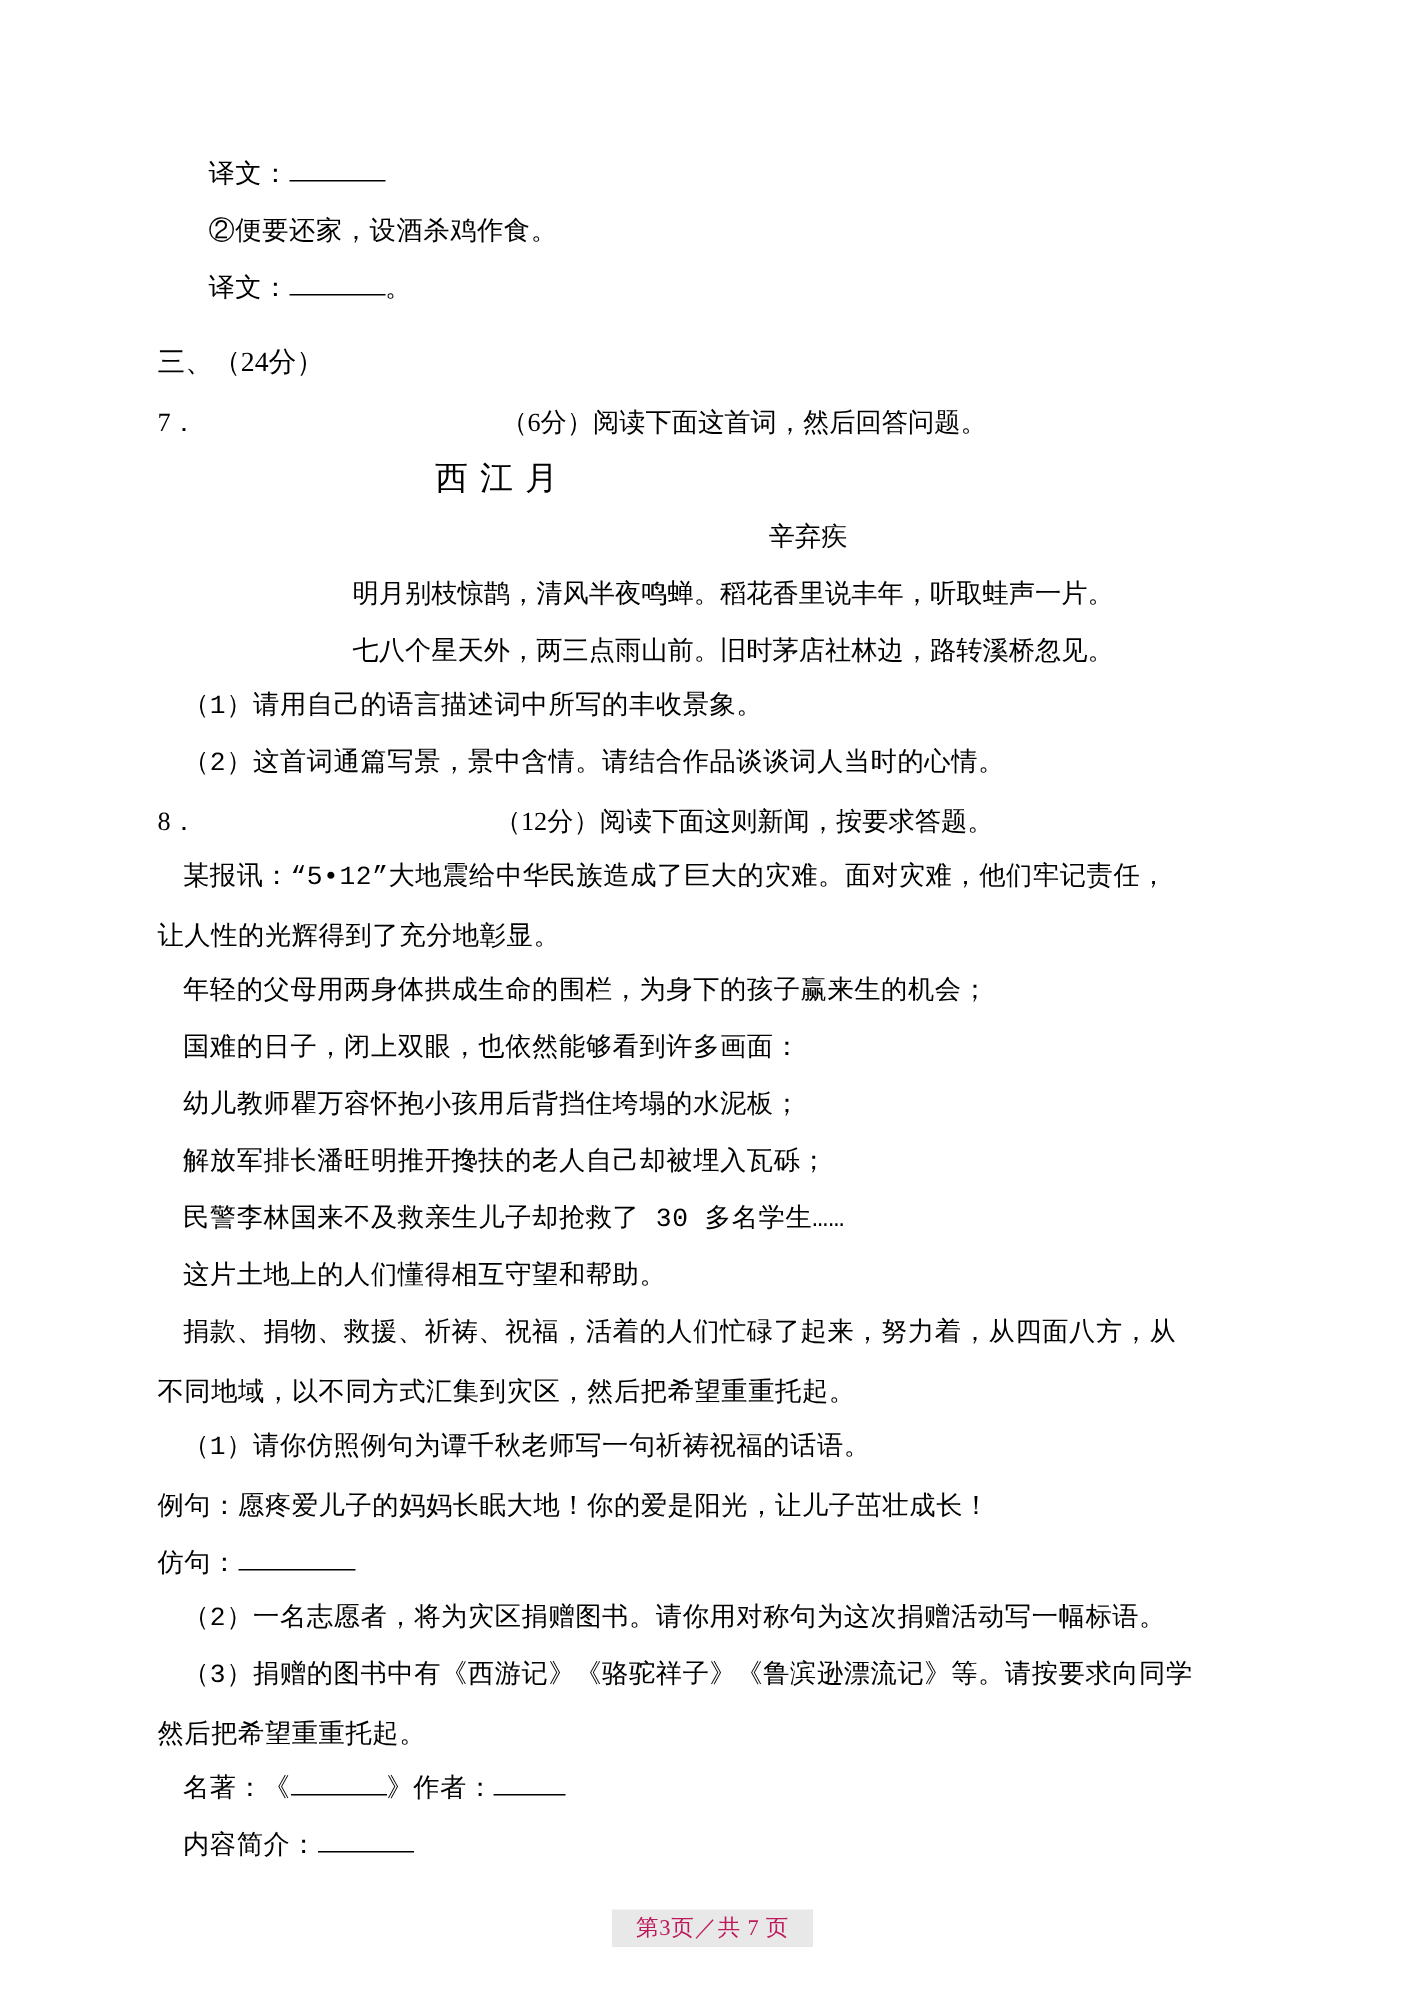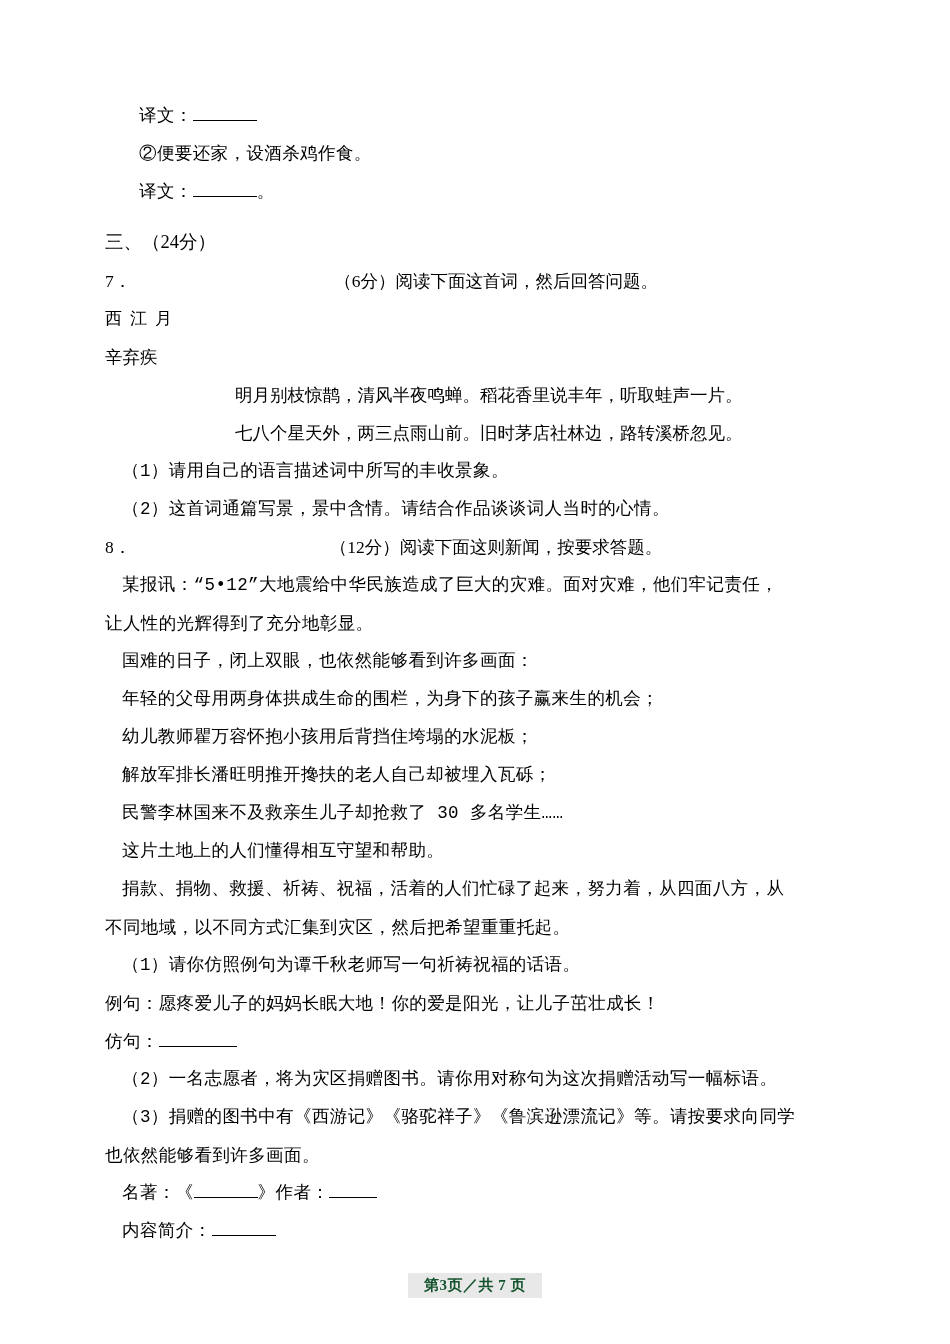--- a/index.html
+++ b/index.html
@@ -57,27 +57,28 @@
     font-size: 17.5px;
     line-height: 38px;
   }
   .qbody {
     flex: 1 1 auto;
     font-size: 17.5px;
     line-height: 38px;
     text-align: center;
   }
   .poem-title {
-    font-size: 17px;
+    text-align: center;
+    font-size: 22px;
     line-height: 38px;
     letter-spacing: 8px;
     padding-right: 280px;
   }
   .poem-author {
-    text-align: left;
+    text-align: right;
     font-size: 17.5px;
     line-height: 38px;
     padding-right: 280px;
   }
   .poem-line {
     font-size: 17.5px;
     line-height: 38px;
     padding-left: 130px;
   }
   .footer {
@@ -85,23 +86,22 @@
     left: 0;
     right: 0;
     bottom: 46px;
     text-align: center;
     font-size: 15px;
   }
   .footer-inner {
     display: inline-block;
     background: #e8e8e8;
     padding: 3px 16px;
-    color: #14532d;
+    color: #be185d;
     letter-spacing: 0.5px;
-    font-weight: bold;
   }
 </style>
 </head>
 <body>
 
 <div class="page">
 
   <div class="line indent1"><span>译文：</span><span class="blank md"></span></div>
 
   <div class="line indent1">②便要还家，设酒杀鸡作食。</div>
@@ -123,37 +123,37 @@
   <div class="line indent2">（1）请用自己的语言描述词中所写的丰收景象。</div>
   <div class="line indent2">（2）这首词通篇写景，景中含情。请结合作品谈谈词人当时的心情。</div>
 
   <div class="qrow">
     <div class="qnum">8．</div>
     <div class="qbody">（12分）阅读下面这则新闻，按要求答题。</div>
   </div>
 
   <div class="line indent2">某报讯：“5•12”大地震给中华民族造成了巨大的灾难。面对灾难，他们牢记责任，</div>
   <div class="line">让人性的光辉得到了充分地彰显。</div>
+  <div class="line indent2">年轻的父母用两身体拱成生命的围栏，为身下的孩子赢来生的机会；</div>
   <div class="line indent2">国难的日子，闭上双眼，也依然能够看到许多画面：</div>
-  <div class="line indent2">年轻的父母用两身体拱成生命的围栏，为身下的孩子赢来生的机会；</div>
   <div class="line indent2">幼儿教师瞿万容怀抱小孩用后背挡住垮塌的水泥板；</div>
   <div class="line indent2">解放军排长潘旺明推开搀扶的老人自己却被埋入瓦砾；</div>
   <div class="line indent2">民警李林国来不及救亲生儿子却抢救了 30 多名学生……</div>
   <div class="line indent2">这片土地上的人们懂得相互守望和帮助。</div>
   <div class="line indent2">捐款、捐物、救援、祈祷、祝福，活着的人们忙碌了起来，努力着，从四面八方，从</div>
   <div class="line">不同地域，以不同方式汇集到灾区，然后把希望重重托起。</div>
 
   <div class="line indent2">（1）请你仿照例句为谭千秋老师写一句祈祷祝福的话语。</div>
   <div class="line">例句：愿疼爱儿子的妈妈长眠大地！你的爱是阳光，让儿子茁壮成长！</div>
   <div class="line"><span>仿句：</span><span class="blank lg"></span></div>
 
   <div class="line indent2">（2）一名志愿者，将为灾区捐赠图书。请你用对称句为这次捐赠活动写一幅标语。</div>
 
   <div class="line indent2">（3）捐赠的图书中有《西游记》《骆驼祥子》《鲁滨逊漂流记》等。请按要求向同学</div>
-  <div class="line">也依然能够看到许多画面。</div>
+  <div class="line">然后把希望重重托起。</div>
 
   <div class="line indent2"><span>名著：《</span><span class="blank md"></span><span>》作者：</span><span class="blank sm"></span></div>
 
   <div class="line indent2"><span>内容简介：</span><span class="blank md"></span></div>
 
   <div class="footer">
     <span class="footer-inner">第3页／共 7 页</span>
   </div>
 
 </div>

